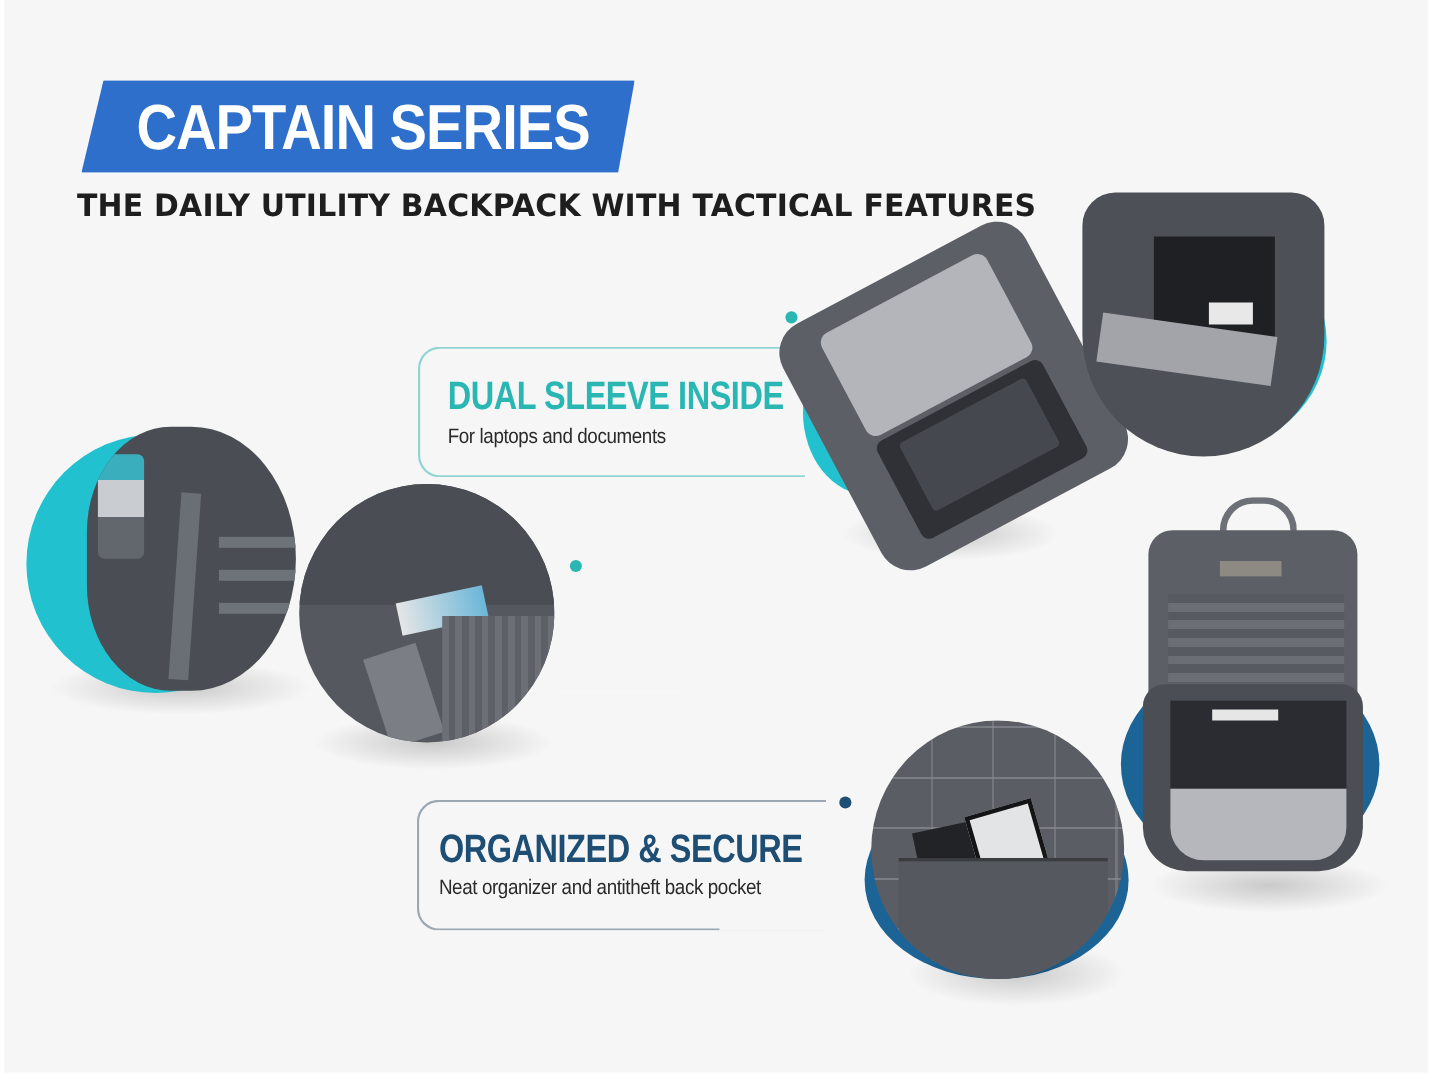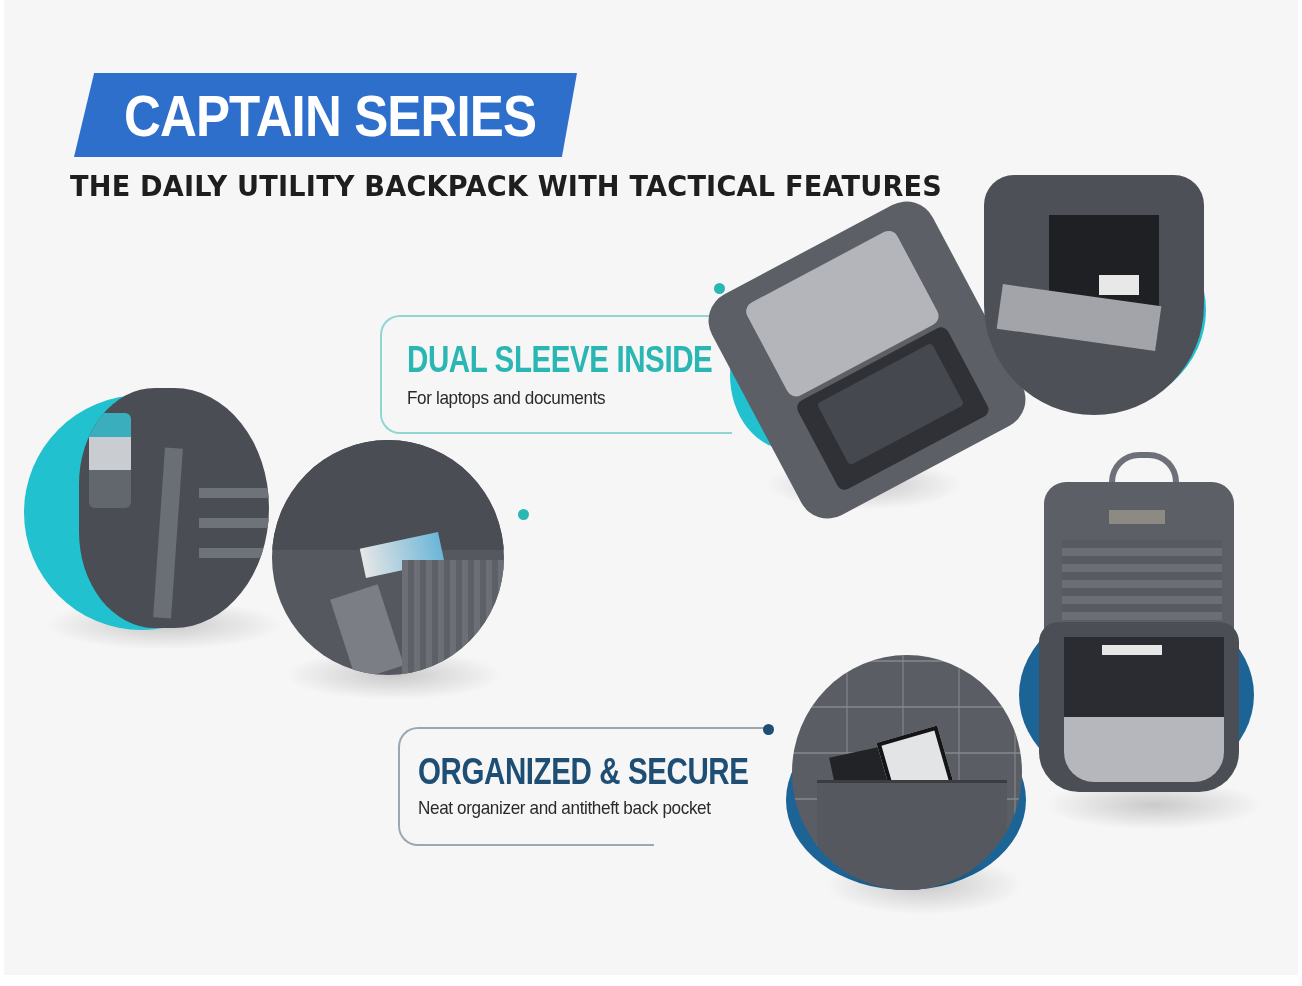--- a/index.html
+++ b/index.html
@@ -30,21 +30,21 @@
   <div class="card" style="left:376px;top:287px;width:350px;height:115px;border-color:#8fd6d3;border-right:none;border-bottom-right-radius:0;border-top-right-radius:0;margin-top:28px;">
     <div class="title" style="left:25px;top:22px;color:#2ab7b4;">DUAL SLEEVE INSIDE</div>
     <div class="desc" style="left:25px;top:70px;">For laptops and documents</div>
   </div>
   <div class="gap" style="left:625px;top:400px;width:100px;"></div>
   <div class="dot" style="left:710px;top:283px;background:#2ab7b4;"></div>
 
   <div class="gap" style="left:505px;top:626px;width:110px;"></div>
   <div class="dot" style="left:514px;top:509px;background:#2ab7b4;"></div>
 
-  <div class="card" style="left:394px;top:727px;width:370px;height:115px;border-color:#9aa8b4;border-right:none;border-bottom-right-radius:0;border-top-right-radius:0;">
+  <div class="card" style="left:375px;top:727px;width:370px;height:115px;border-color:#9aa8b4;border-right:none;border-bottom-right-radius:0;border-top-right-radius:0;">
     <div class="title" style="left:18px;top:22px;color:#1f4e74;">ORGANIZED &amp; SECURE</div>
     <div class="desc" style="left:18px;top:68px;">Neat organizer and antitheft back pocket</div>
   </div>
   <div class="gap" style="left:650px;top:840px;width:120px;"></div>
   <div class="dot" style="left:759px;top:724px;background:#1f4e74;"></div>
 
   <div class="ring" style="left:726px;top:300px;width:120px;height:150px;background:#22c1cf;"></div>
   <div class="shadow" style="left:760px;top:460px;width:200px;height:50px;"></div>
   <div class="bag" style="left:738px;top:235px;width:250px;height:250px;background:#5c5f66;border-radius:30px;transform:rotate(-28deg);">
     <div style="position:absolute;left:40px;top:20px;width:170px;height:105px;background:#b3b5bb;border-radius:10px;"></div>

